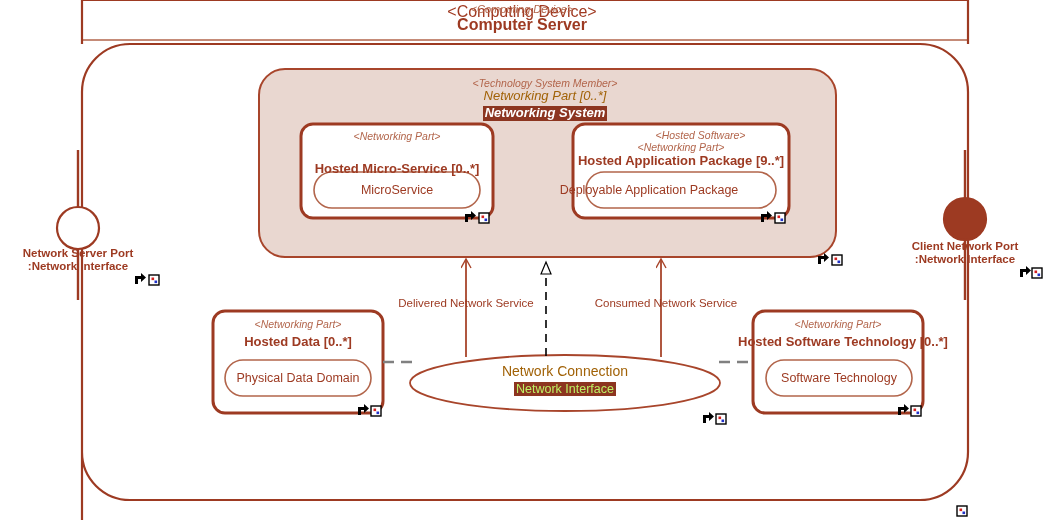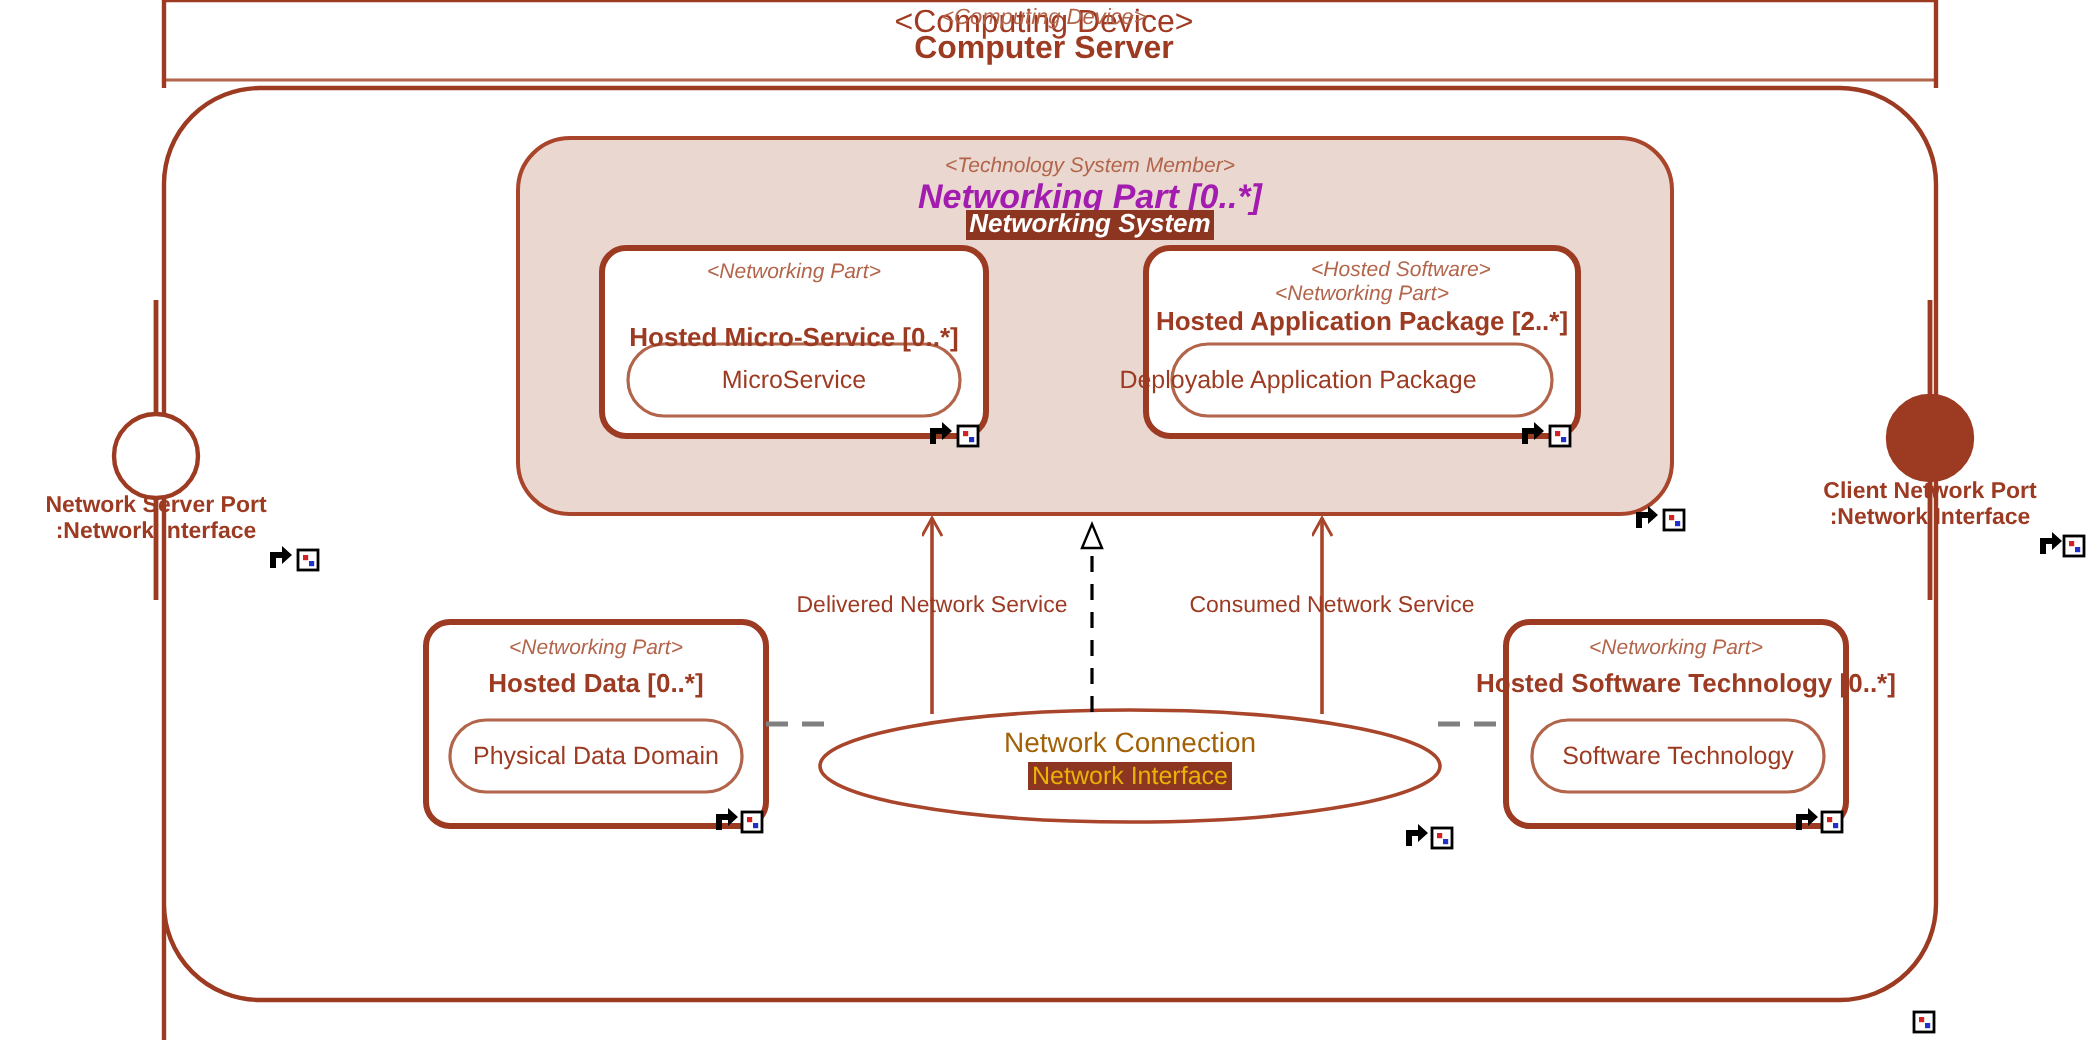--- a/index.html
+++ b/index.html
@@ -6,25 +6,25 @@
   body{
     width:1044px;height:520px;position:relative;overflow:hidden;
     font-family:"Liberation Sans","DejaVu Sans",sans-serif;
     color:#a03a22;
   }
   #stage{position:absolute;left:0;top:0;width:1044px;height:520px;}
   svg.layer{position:absolute;left:0;top:0;width:1044px;height:520px;overflow:visible;}
   .txt{position:absolute;text-align:center;white-space:nowrap;line-height:1.12;}
   .stereo{font-style:italic;font-size:10.5px;color:#b2654b;}
   .partname{font-size:13px;font-weight:bold;color:#9d3a22;}
-  .partname-i{font-size:17px;font-weight:bold;font-style:italic;color:#a21caf;}
+  .partname-i{font-size:13px;font-weight:normal;font-style:italic;color:#a16207;}
   .typename{font-size:12.5px;color:#9d3a22;}
   .hl{display:inline-block;background:#8c3520;color:#ffffff;font-weight:bold;font-style:italic;
       font-size:13px;padding:0 2px;text-align:right;}
-  .hl2{display:inline-block;background:#8c3520;color:#eab308;font-weight:normal;font-style:normal;
+  .hl2{display:inline-block;background:#8c3520;color:#bef264;font-weight:normal;font-style:normal;
       font-size:12.5px;padding:0 2px;}
   .title-main{font-size:16px;font-weight:bold;color:#9d3a22;}
   .title-stereo{font-style:italic;font-size:11px;color:#b2654b;}
   .portlabel{font-size:11.5px;font-weight:bold;color:#9d3a22;line-height:1.25;}
   .connlabel{font-size:11.5px;color:#9d3a22;}
   .ellipse-name{font-size:14px;color:#a16207;}
 </style>
 </head>
 <body>
 
@@ -89,21 +89,21 @@
   <div class="txt" style="left:395px;top:103px;width:300px;">
     <span class="hl">Networking System</span>
   </div>
 
   <div class="txt stereo" style="left:301px;top:131px;width:192px;">&lt;Networking Part&gt;</div>
   <div class="txt partname" style="left:291px;top:162px;width:212px;">Hosted Micro-Service [0..*]</div>
   <div class="txt typename" style="left:314px;top:183px;width:166px;">MicroService</div>
 
   <div class="txt stereo" style="left:573px;top:130px;width:255px;">&lt;Hosted Software&gt;</div>
   <div class="txt stereo" style="left:573px;top:142px;width:216px;">&lt;Networking Part&gt;</div>
-  <div class="txt partname" style="left:563px;top:154px;width:236px;">Hosted Application Package [2..*]</div>
+  <div class="txt partname" style="left:563px;top:154px;width:236px;">Hosted Application Package [9..*]</div>
   <div class="txt typename" style="left:554px;top:183px;width:190px;">Deployable Application Package</div>
 
   <div class="txt stereo" style="left:213px;top:319px;width:170px;">&lt;Networking Part&gt;</div>
   <div class="txt partname" style="left:203px;top:335px;width:190px;">Hosted Data [0..*]</div>
   <div class="txt typename" style="left:225px;top:371px;width:146px;">Physical Data Domain</div>
 
   <div class="txt stereo" style="left:753px;top:319px;width:170px;">&lt;Networking Part&gt;</div>
   <div class="txt partname" style="left:738px;top:335px;width:200px;">Hosted Software Technology [0..*]</div>
   <div class="txt typename" style="left:766px;top:371px;width:146px;">Software Technology</div>
 

